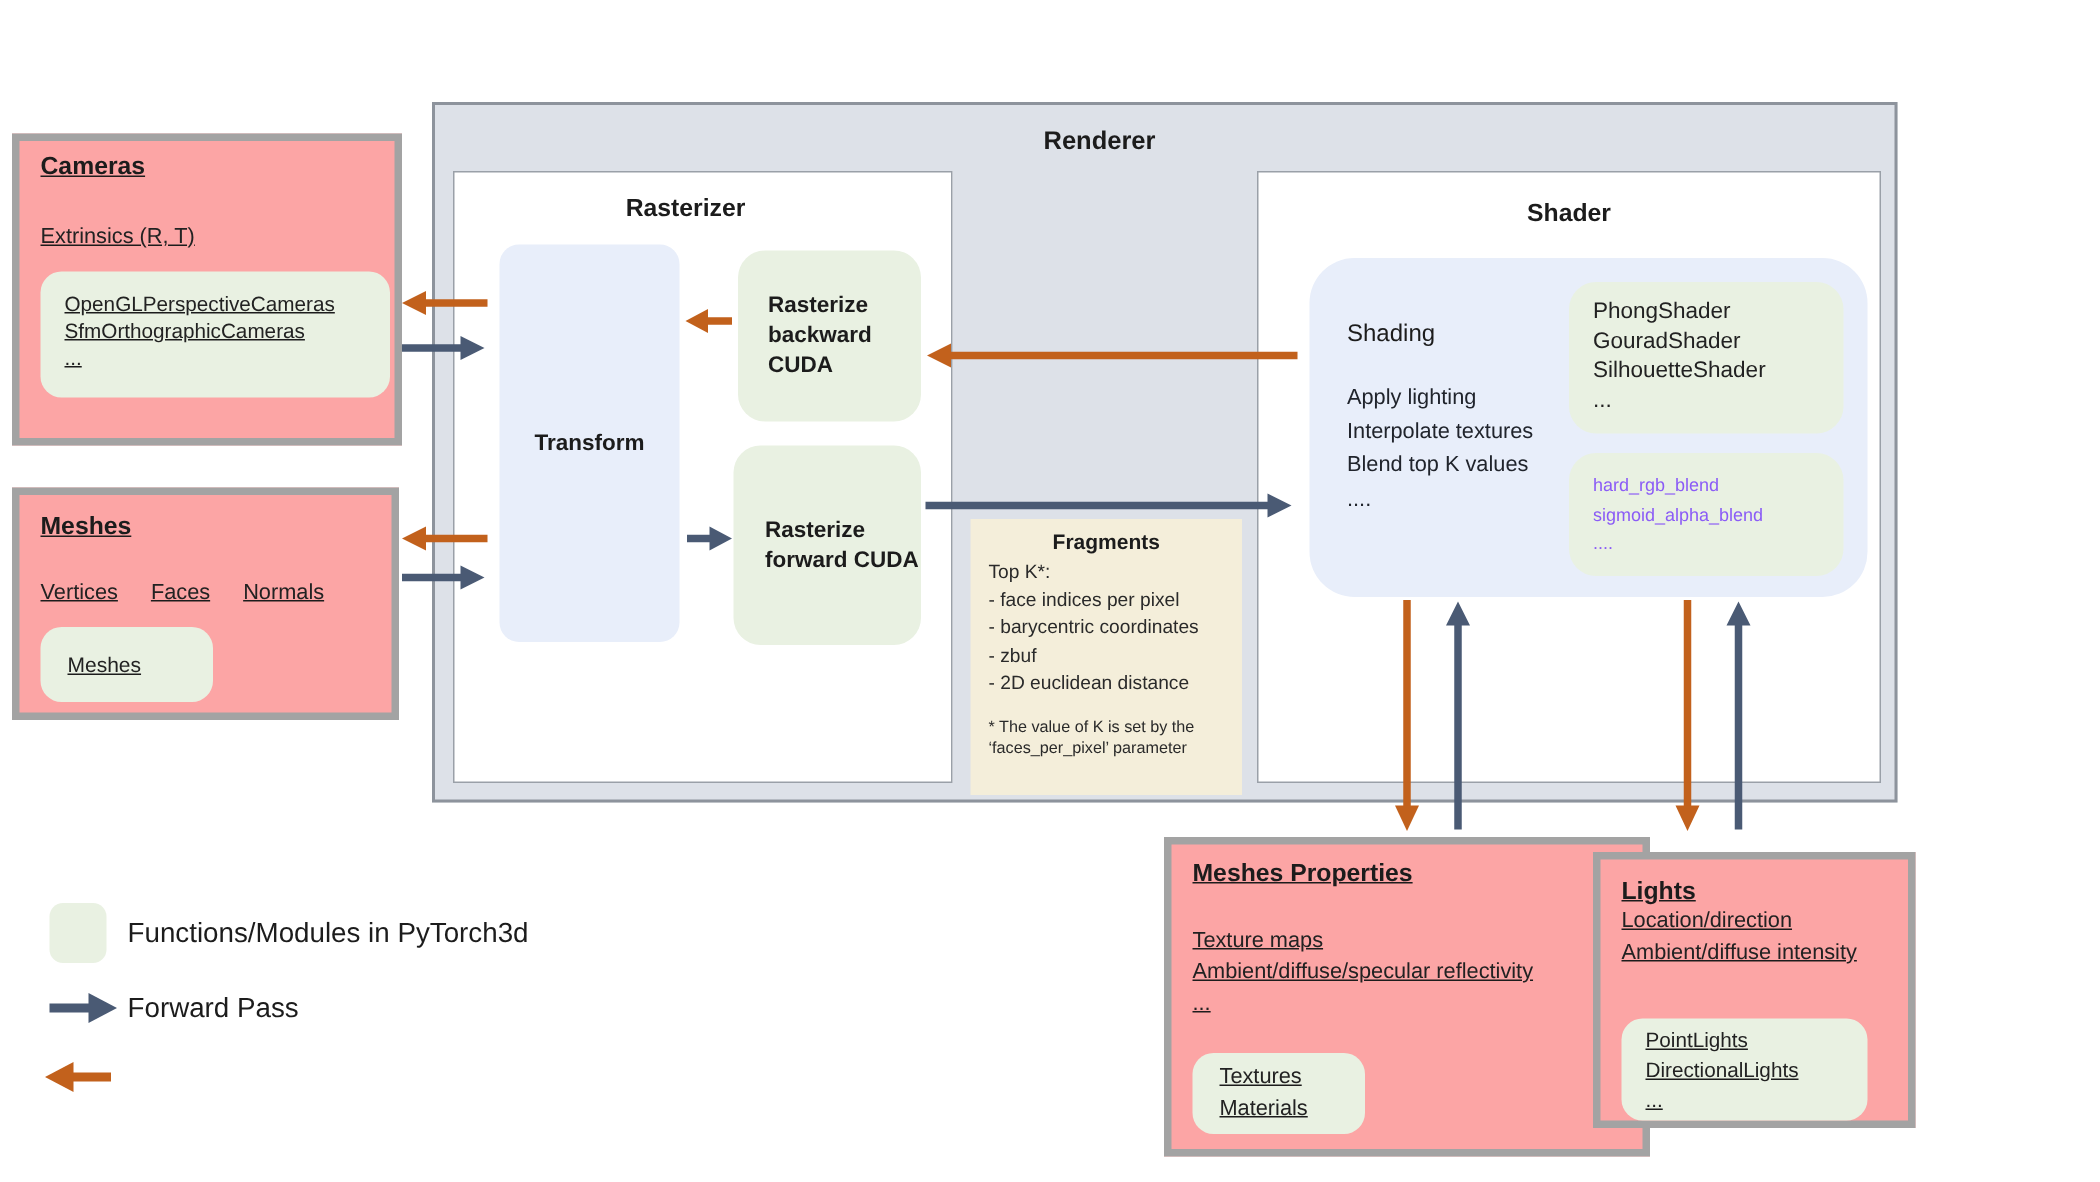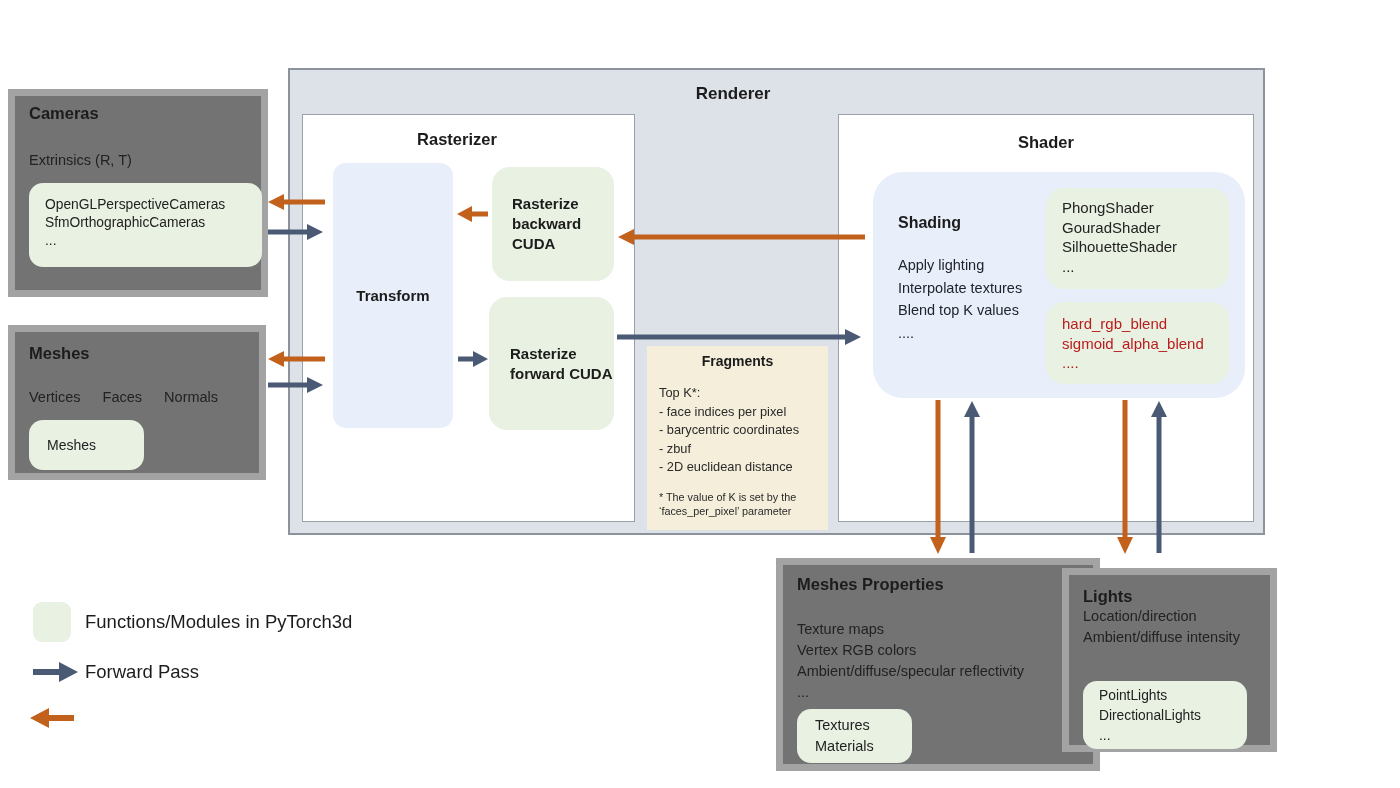--- a/index.html
+++ b/index.html
@@ -29,50 +29,50 @@
   
   .module{background:var(--module-green);border-radius:18px;}
   .rast-box{display:flex;flex-direction:column;justify-content:center;
             font-weight:bold;font-size:15px;line-height:20px;}
   .rast-bwd{left:492px;top:167px;width:122px;height:114px;padding-left:20px;}
   .rast-fwd{left:489px;top:297px;width:125px;height:133px;padding-left:21px;}
 
   
   .fragments{left:647px;top:346px;width:181px;height:184px;
              background:var(--fragments-tan);padding:7px 12px 0 12px;}
-  .frag-title{text-align:center;font-weight:bold;font-size:14px;margin-bottom:15px;}
+  .frag-title{text-align:center;font-weight:bold;font-size:14px;margin-bottom:3px;}
   .frag-line{font-size:12.8px;line-height:18.5px;color:#2a2a2a;}
   .frag-note{font-size:10.8px;line-height:14.5px;margin-top:13px;color:#2a2a2a;}
 
   
   .shading-panel{left:873px;top:172px;width:372px;height:226px;border-radius:30px;
                  background:var(--panel-blue);}
-  .shading-title{position:absolute;left:25px;top:42px;font-weight:bold;font-size:16px;text-align:right;}
+  .shading-title{position:absolute;left:25px;top:42px;font-weight:normal;font-size:16px;text-align:right;}
   .s-lines{position:absolute;left:25px;top:82px;font-size:14.5px;line-height:22.5px;color:#20242c;}
   .g1{position:absolute;left:173px;top:16px;width:183px;height:101px;
       padding:10px 16px;box-sizing:border-box;font-size:15px;line-height:19.5px;color:#222;}
   .g2{position:absolute;left:173px;top:130px;width:183px;height:82px;
-      padding:12px 16px;box-sizing:border-box;font-size:15px;line-height:19.5px;color:#b91c1c;}
-
-  
-  .card{background:#737373;border:7px solid #a3a3a3;}
+      padding:12px 16px;box-sizing:border-box;font-size:12px;line-height:19.5px;color:#8b5cf6;}
+
+  
+  .card{background:#fca5a5;border:5px solid #a3a3a3;text-decoration:underline;}
   .card-title{font-weight:bold;font-size:16.5px;}
   .card-line{font-size:14.5px;line-height:21px;color:#222;}
   .cameras{left:8px;top:89px;width:260px;height:208px;padding:8px 14px;}
   .cam-lines{margin-top:27px;}
   .cam-green{margin-top:12px;width:233px;height:84px;border-radius:14px;
              padding:13px 16px;box-sizing:border-box;font-size:13.8px;line-height:18px;color:#222;}
   .meshes{left:8px;top:325px;width:258px;height:155px;padding:12px 14px;}
   .mesh-fields{display:flex;gap:22px;margin-top:26px;font-size:14.5px;color:#222;}
   .mesh-green{margin-top:15px;width:115px;height:50px;border-radius:14px;
               display:flex;align-items:center;padding-left:18px;box-sizing:border-box;
               font-size:14px;color:#222;}
   .mp{left:776px;top:558px;width:324px;height:213px;padding:10px 14px;}
   .mp-lines{margin-top:25px;}
-  .mp-green{margin-top:6px;width:115px;height:54px;border-radius:14px;
+  .mp-green{margin-top:22px;width:115px;height:54px;border-radius:14px;
             padding:6px 18px;box-sizing:border-box;font-size:14.5px;line-height:21px;color:#222;}
   .lights{left:1062px;top:568px;width:215px;height:184px;padding:12px 14px;}
   .light-lines{}
   .light-green{margin-top:33px;width:164px;height:68px;border-radius:14px;
                padding:5px 16px;box-sizing:border-box;font-size:13.8px;line-height:20px;color:#222;}
 
   
   .legend-swatch{left:33px;top:602px;width:38px;height:40px;border-radius:9px;
                  background:var(--module-green);}
   .legend-label{position:absolute;left:85px;font-size:18.5px;color:#1c1c1c;}
@@ -164,21 +164,20 @@
     </div>
     <div class="module mesh-green">
       <span>Meshes</span>
     </div>
   </div>
 
   <div class="abs card mp">
     <div class="card-title">Meshes Properties</div>
     <div class="mp-lines">
       <div class="card-line">Texture maps</div>
-      <div class="card-line">Vertex RGB colors</div>
       <div class="card-line">Ambient/diffuse/specular reflectivity</div>
       <div class="card-line">...</div>
     </div>
     <div class="module mp-green">
       <div>Textures</div>
       <div>Materials</div>
     </div>
   </div>
 
   <div class="abs card lights">

